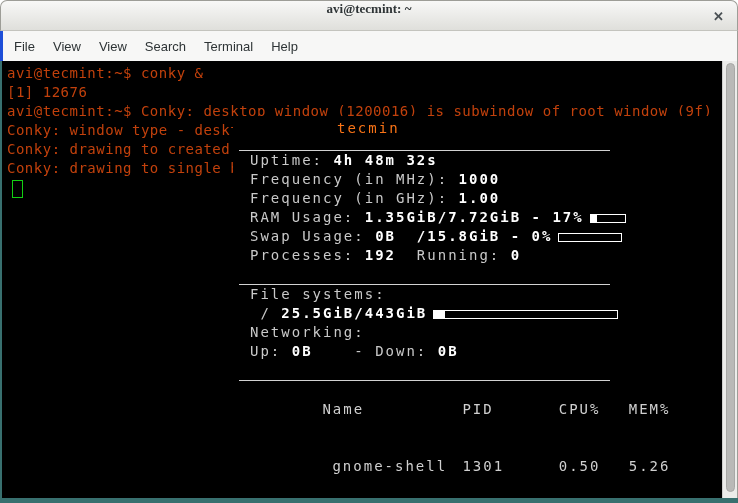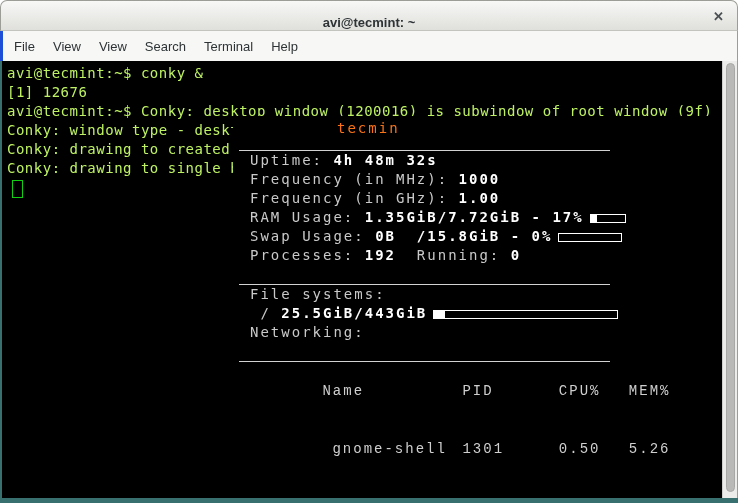--- a/index.html
+++ b/index.html
@@ -1,30 +1,30 @@
 <!DOCTYPE html>
 <html><head>
 <meta charset="utf-8">
 <style>
   html,body{margin:0;padding:0;background:#ffffff;width:738px;height:503px;overflow:hidden;}
   .window{position:relative;width:738px;height:503px;font-family:"Liberation Sans",sans-serif;box-sizing:border-box;}
 
   
-  .titlebar{height:31px;background:linear-gradient(#f8f8f7,#dfdfdb);border:1px solid #9d9d97;border-bottom:1px solid #c4c4be;border-radius:7px 7px 0 0;display:flex;align-items:flex-end;justify-content:center;position:relative;box-sizing:border-box;}
+  .titlebar{height:31px;background:linear-gradient(#f8f8f7,#dfdfdb);border:1px solid #9d9d97;border-bottom:1px solid #c4c4be;border-radius:7px 7px 0 0;display:flex;align-items:flex-start;justify-content:center;position:relative;box-sizing:border-box;font-family:Liberation Serif, serif;}
   .titlebar .title{font-size:13px;font-weight:bold;color:#2e3436;}
   .titlebar .close{position:absolute;right:13px;top:50%;transform:translateY(-50%);font-size:13px;font-weight:bold;color:#4a5054;cursor:pointer;line-height:1;}
 
   
   .menubar{height:30px;background:#f7f7f6;border-left:3px solid #1d4ed8;border-right:1px solid #9d9d97;display:flex;align-items:center;padding-left:2px;box-sizing:border-box;}
   .menu-item{font-size:13px;color:#2e3436;padding:3px 9px;cursor:default;}
 
   
   .term{position:absolute;top:61px;left:0;right:0;bottom:5px;background:#000;border-left:2px solid #38706f;border-right:1px solid #9d9d97;box-sizing:border-box;overflow:hidden;font-family:"DejaVu Sans Mono",monospace;}
   .tlines{padding:3px 0 0 5px;}
-  .tline{color:#bef264;font-size:14px;line-height:19px;letter-spacing:0.5px;white-space:pre;}
+  .tline{color:#c2410c;font-size:14px;line-height:19px;letter-spacing:0.5px;white-space:pre;}
   .cursor{width:9px;height:16px;border:1px solid #13cf13;margin:2px 0 0 5px;}
 
   
   .conky{position:absolute;left:231px;top:55px;right:16px;bottom:0;background:#000;font-family:"DejaVu Sans Mono",monospace;}
   .ctitle{margin-left:104px;padding-top:3px;color:#f97316;font-size:14px;letter-spacing:2px;line-height:19px;}
   .chr{border:0;border-top:1px solid #d2d2d2;width:371px;margin:0 0 0 6px;}
   .hr1{margin-top:12px;}
   .hr2{margin-top:19px;}
   .hr3{margin-top:19px;}
   .cline{margin-left:17px;font-size:14px;line-height:19px;letter-spacing:2px;white-space:pre;color:#c9c9c9;}
@@ -32,21 +32,21 @@
   .cvalue{color:#ffffff;font-weight:bold;}
   .cbar{display:inline-block;height:7px;border:1px solid #ffffff;vertical-align:middle;margin-left:6px;position:relative;}
   .cbar .fill{position:absolute;left:0;top:0;bottom:0;background:#ffffff;}
   .bar-ram{width:34px;}
   .bar-swap{width:62px;}
   .bar-cpu{width:228px;}
   .bar-fs{width:183px;}
 
   
   .trow{margin-left:6px;font-size:14px;line-height:19px;letter-spacing:2px;white-space:pre;color:#cfcfcf;}
-  .col{display:inline-block;font-family:Liberation Mono, monospace;}
+  .col{display:inline-block;}
   .col-name{width:140px;padding-left:0;}
   .trow.data .col-name{width:130px;padding-left:10px;}
   .col-pid{width:78px;}
   .col-cpu{width:60px;text-align:right;}
   .col-mem{width:70px;text-align:right;}
 
   
   .sbar{position:absolute;top:0;right:0;bottom:0;width:15px;background:#ececea;border-left:1px solid #cfcfcd;box-sizing:border-box;}
   .sthumb{position:absolute;top:2px;right:2px;width:9px;bottom:6px;background:#b9b9b7;border:1px solid #a8a8a6;border-radius:5px;box-sizing:border-box;}
 
@@ -91,20 +91,21 @@
       <div class="cline"><span class="clabel">Frequency (in MHz): </span><span class="cvalue">1000</span></div>
       <div class="cline"><span class="clabel">Frequency (in GHz): </span><span class="cvalue">1.00</span></div>
       <div class="cline"><span class="clabel">RAM Usage: </span><span class="cvalue">1.35GiB/7.72GiB - 17%</span><span class="cbar bar-ram"><span class="fill" style="width: 17%;"></span></span></div>
       <div class="cline"><span class="clabel">Swap Usage: </span><span class="cvalue">0B  /15.8GiB - 0%</span><span class="cbar bar-swap"><span class="fill" style="width: 0%;"></span></span></div>
       <div class="cline"><span class="clabel">Processes: </span><span class="cvalue">192</span><span class="clabel">  Running: </span><span class="cvalue">0</span></div>
 
       <hr class="chr hr2">
       <div class="cline">File systems:</div>
       <div class="cline"><span class="clabel"> / </span><span class="cvalue">25.5GiB/443GiB</span><span class="cbar bar-fs"><span class="fill" style="width: 6%;"></span></span></div>
       <div class="cline">Networking:</div>
+      <div class="cline"><span class="clabel">Up: </span><span class="cvalue">0B</span><span class="clabel">    - Down: </span><span class="cvalue">0B</span></div>
 
       <hr class="chr hr3">
       <div class="trow header">
         <span class="col col-name">Name</span><span class="col col-pid">PID</span><span class="col col-cpu">CPU%</span><span class="col col-mem">MEM%</span>
       </div>
       <div class="trow data">
         <span class="col col-name">gnome-shell</span><span class="col col-pid">1301</span><span class="col col-cpu">0.50</span><span class="col col-mem">5.26</span>
       </div>
 
     </div>

